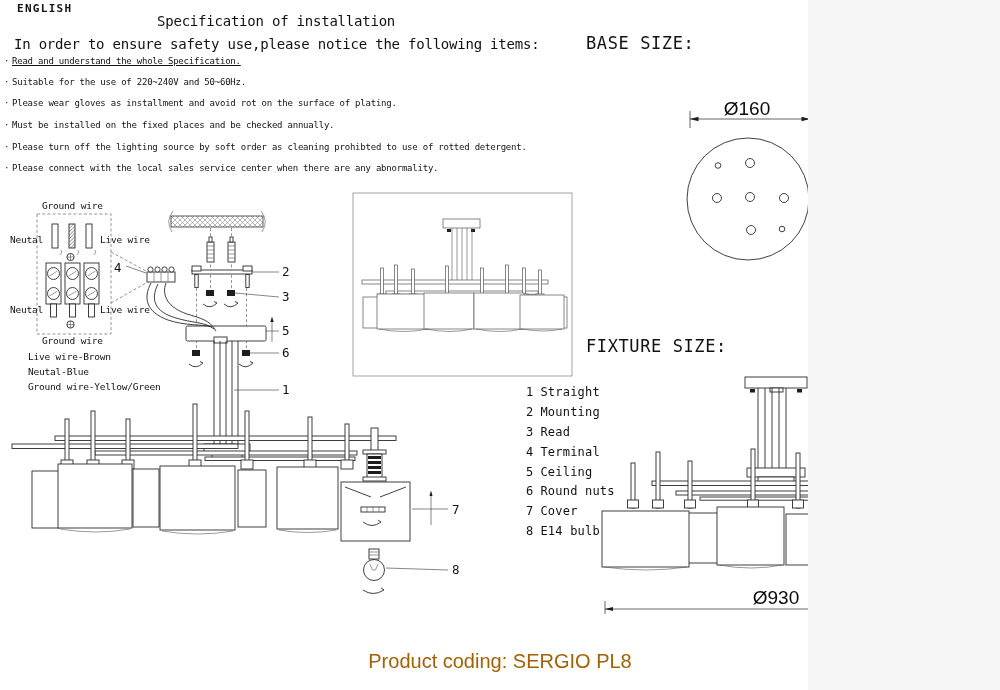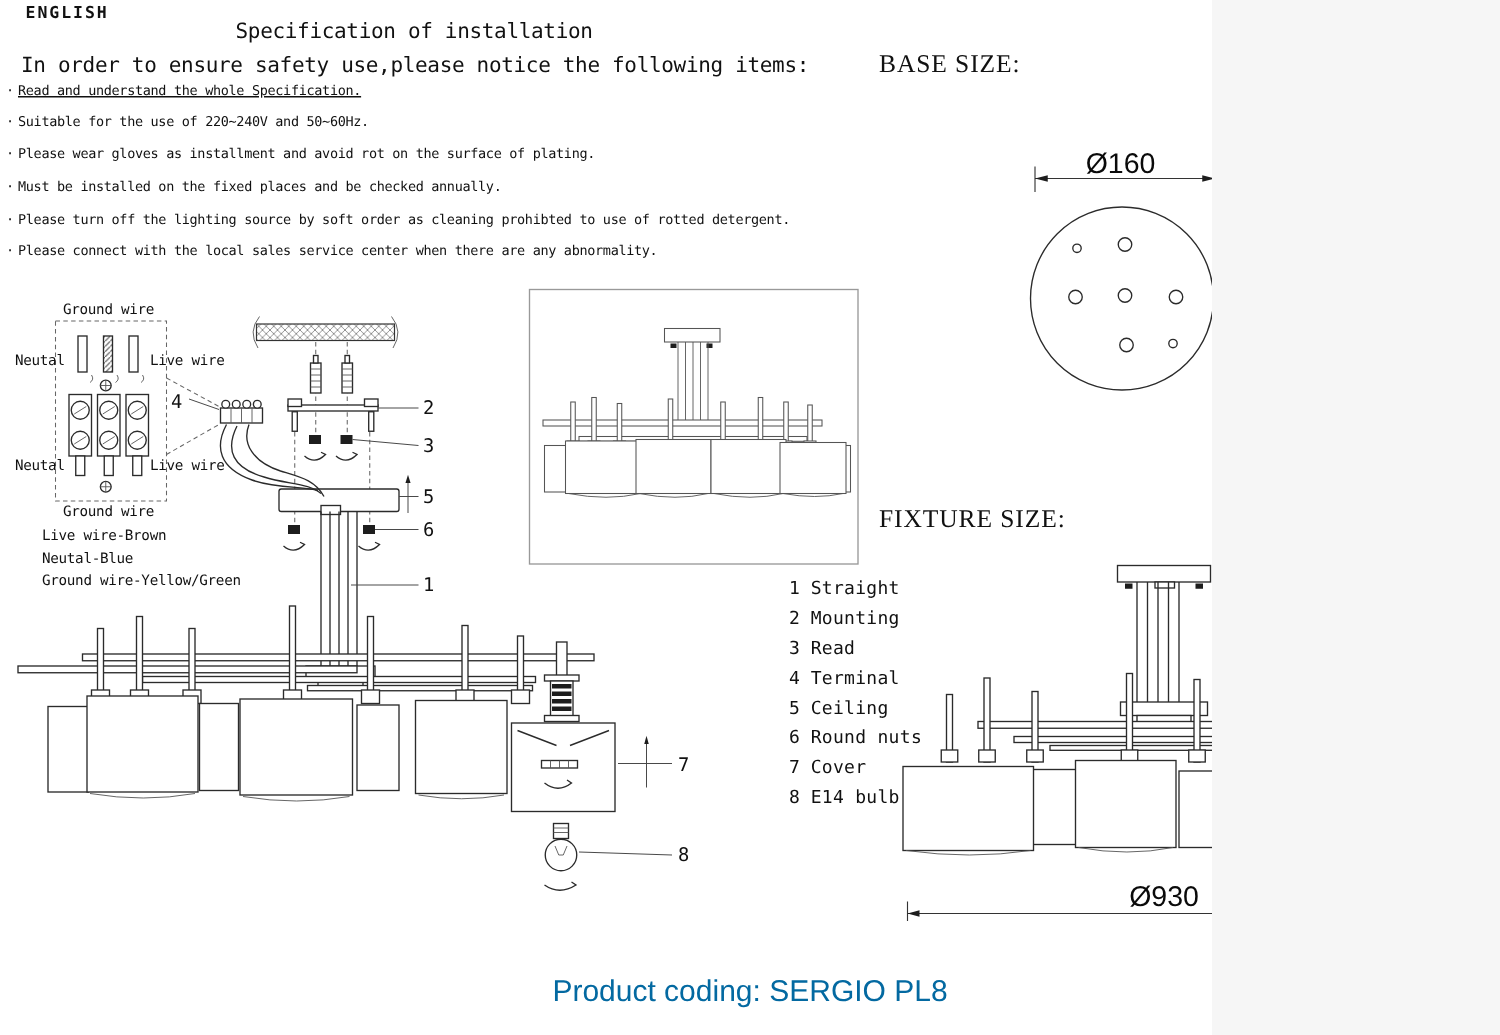--- a/index.html
+++ b/index.html
@@ -6,23 +6,23 @@
   #page{position:relative;width:808px;height:690px;background:#ffffff;overflow:hidden;
         font-family:"DejaVu Sans Mono",monospace;color:#111;}
   .abs{position:absolute;white-space:nowrap;}
   .lang{font-size:11px;font-weight:bold;letter-spacing:1.3px;}
   .doc{font-size:14px;letter-spacing:-0.22px;}
   .spec-item{font-size:9px;letter-spacing:-0.22px;}
   .spec-item .b{display:inline-block;width:8px;}
   .parts{font-size:12px;letter-spacing:0.2px;}
   .parts .row{height:19.9px;line-height:19.9px;margin-left:46px;}
   .parts .num{display:inline-block;margin-right:7px;}
-  .sizehead{font-size:17px;letter-spacing:0.6px;font-family:Liberation Serif, serif;}
+  .sizehead{font-size:17px;letter-spacing:0.6px;}
   .coding{left:0;top:650px;width:1000px;text-align:center;
-          font-family:"Liberation Sans",sans-serif;font-size:20px;color:#0369a1;}
+          font-family:"Liberation Sans",sans-serif;font-size:20px;color:#a16207;}
   svg{position:absolute;left:0;top:0;}
   .ln{stroke:#2b2b2b;stroke-width:0.9;fill:none;}
   .lnt{stroke:#555;stroke-width:0.6;fill:none;}
   .fw{fill:#ffffff;stroke:#2b2b2b;stroke-width:0.9;}
   .fwt{fill:#ffffff;stroke:#555;stroke-width:0.7;}
   .dk{fill:#1d1d1d;stroke:none;}
   .dash{stroke:#666;stroke-width:0.7;stroke-dasharray:3 2.2;fill:none;}
   .ldr{stroke:#444;stroke-width:0.65;fill:none;}
   .dim{stroke:#333;stroke-width:0.75;fill:none;}
   .dimtxt{font-family:"Liberation Sans",sans-serif;font-size:19px;fill:#0a0a0a;}

